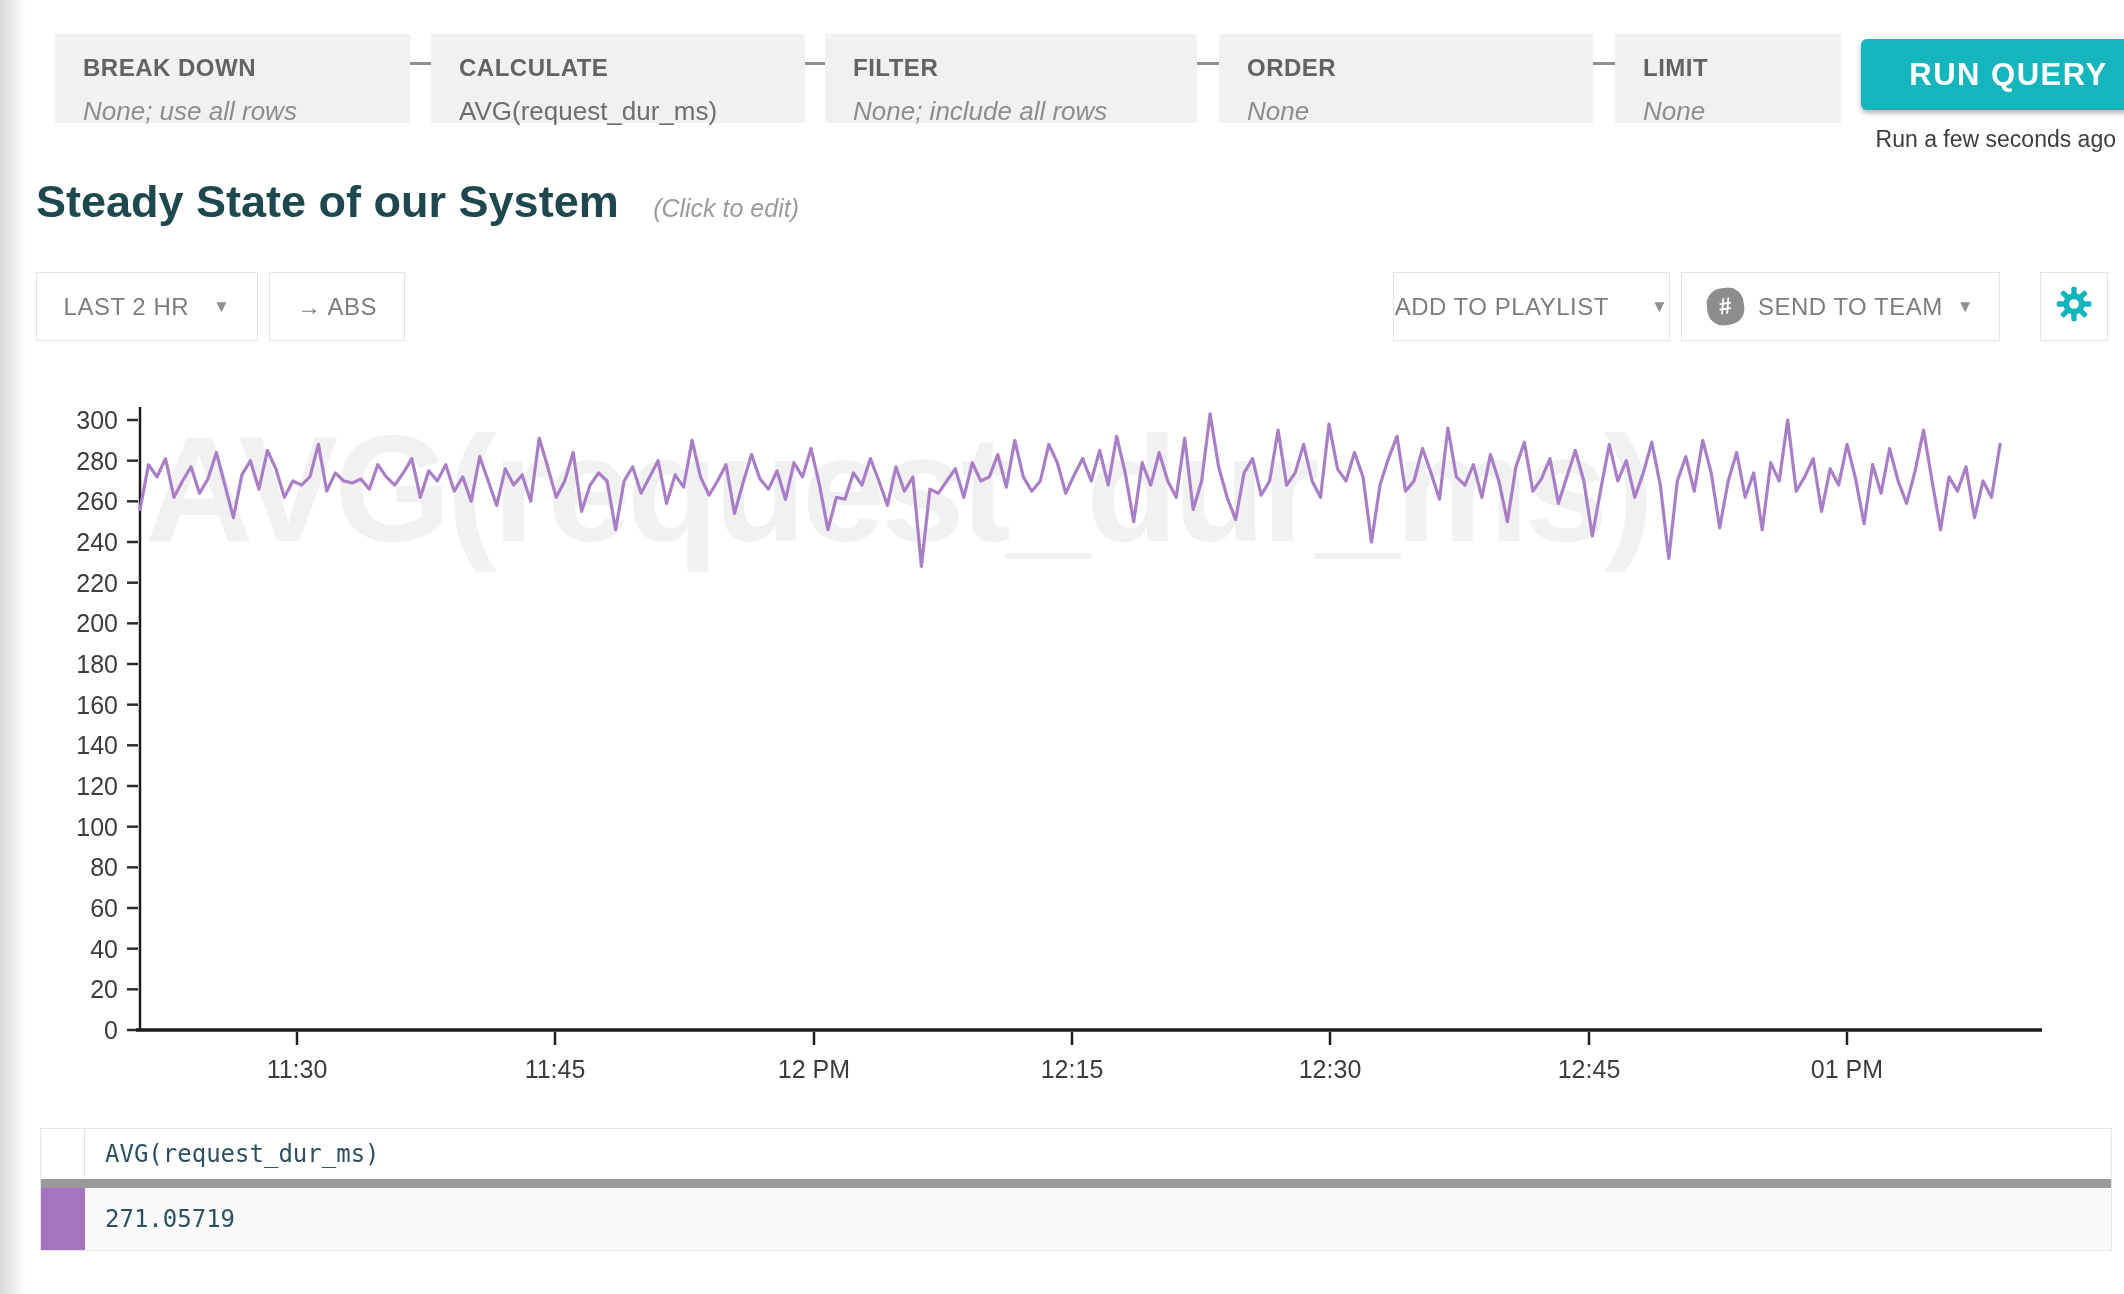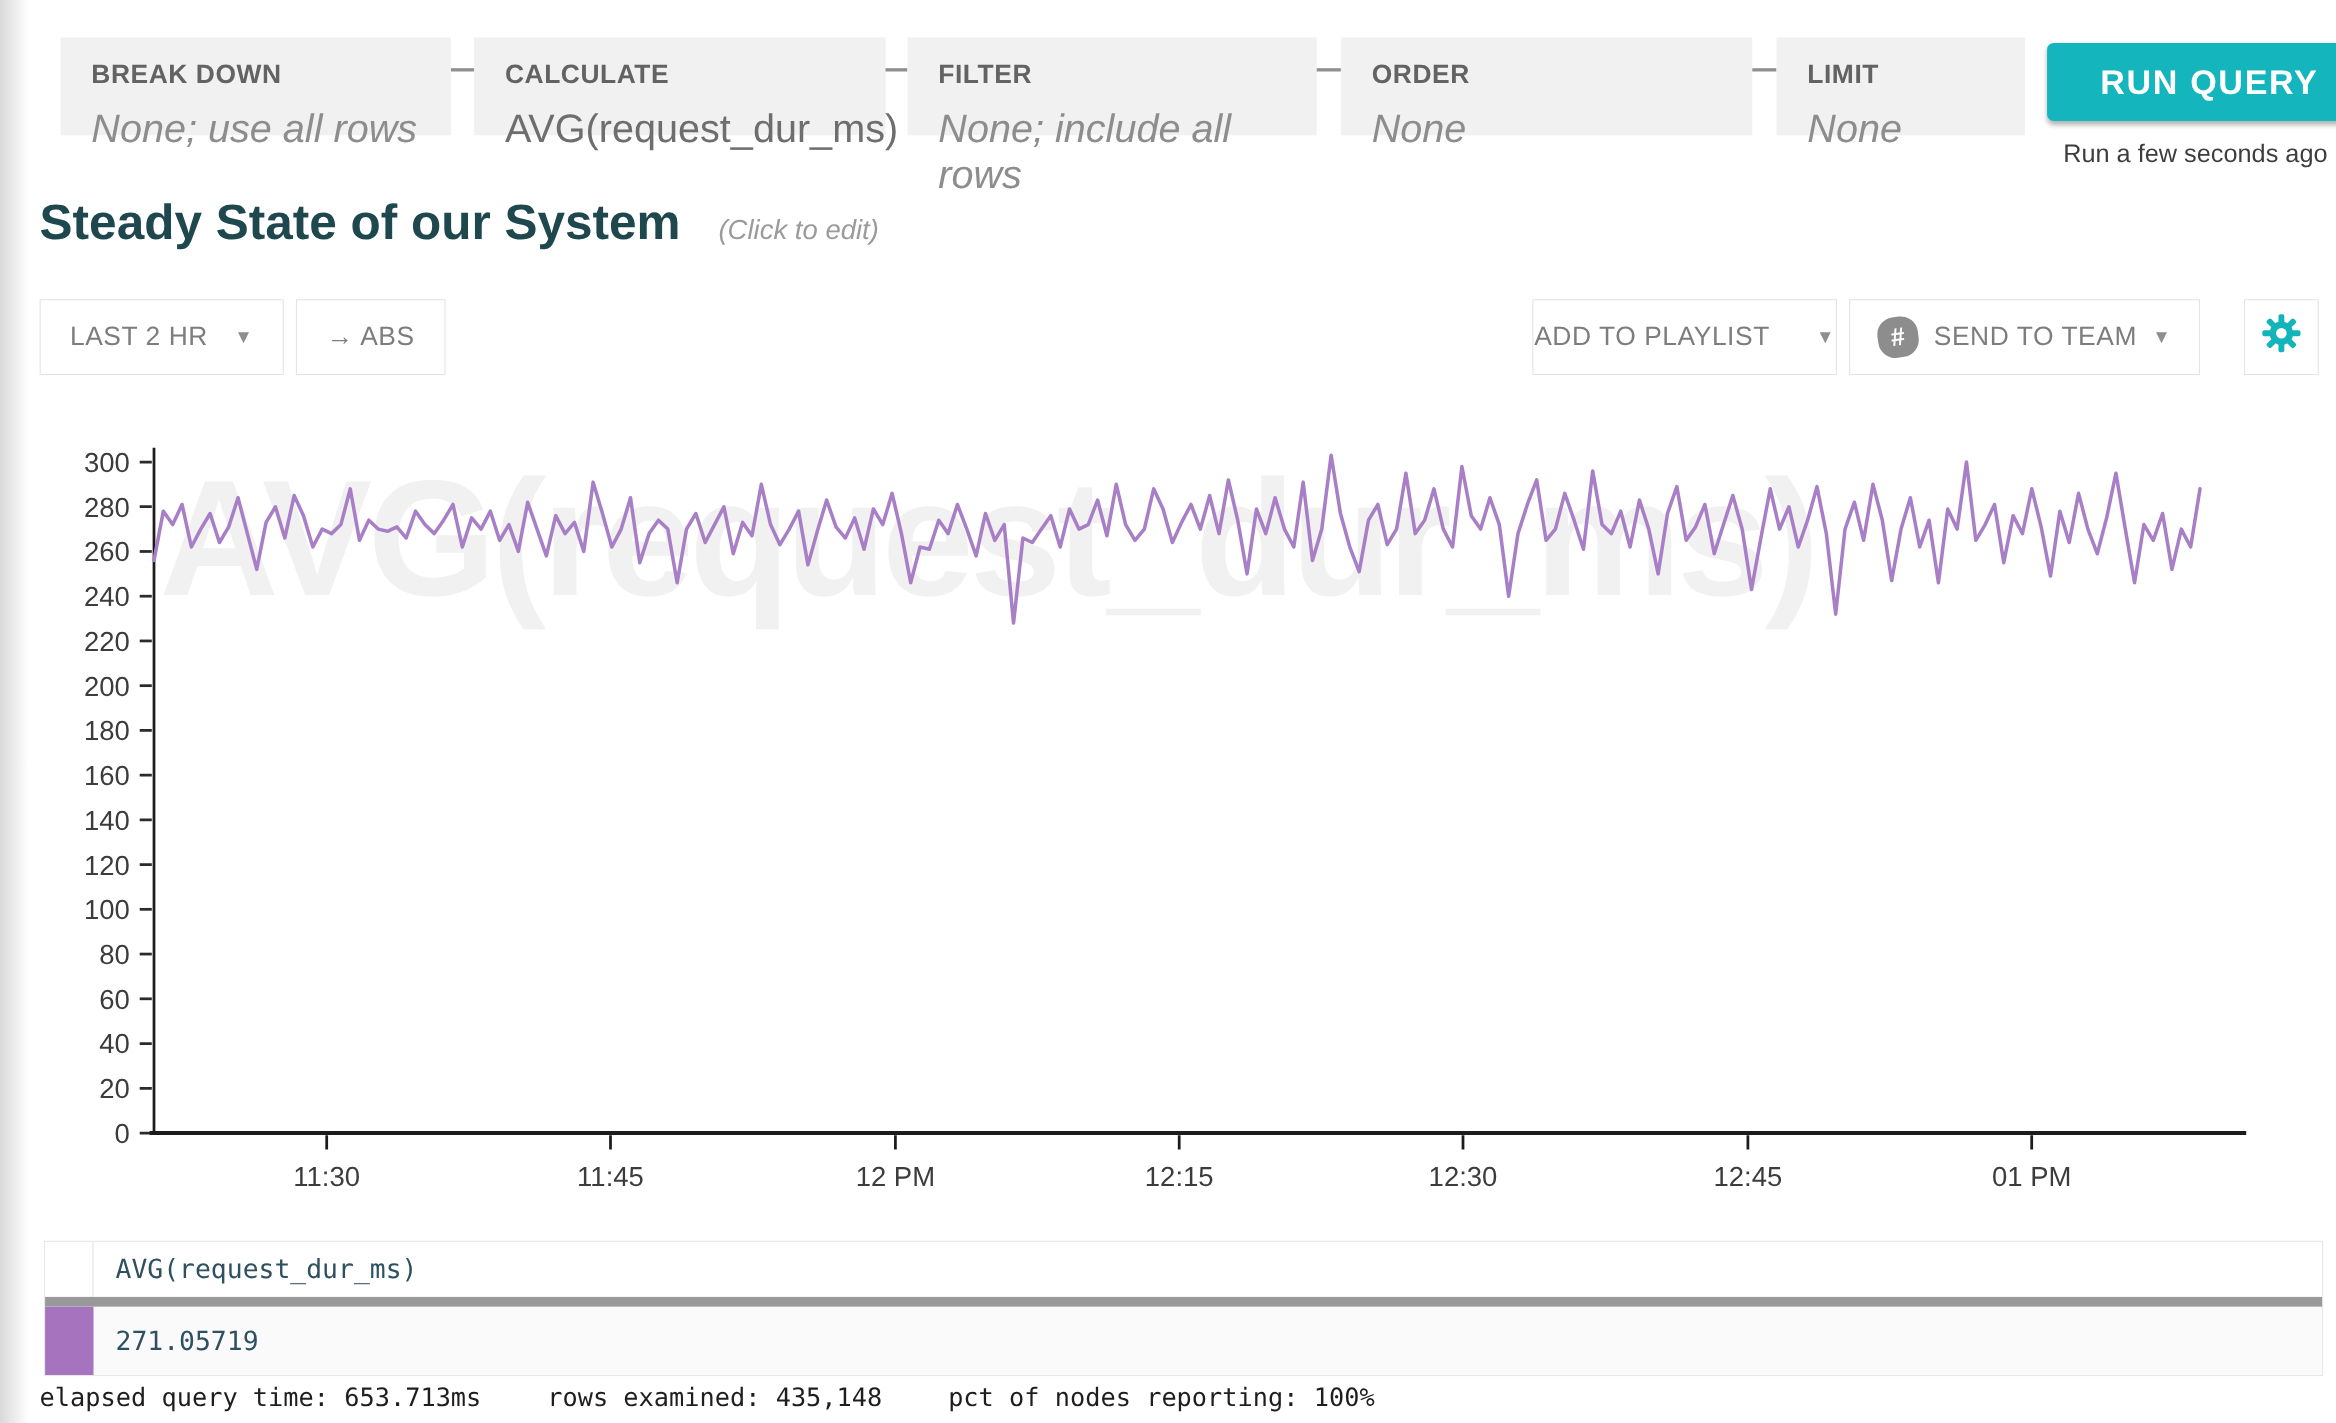--- a/index.html
+++ b/index.html
@@ -4,21 +4,21 @@
 <style>
   * { box-sizing: border-box; margin: 0; padding: 0; }
   html,body { width:2124px; height:1294px; background:#fff; font-family:"Liberation Sans",sans-serif; overflow:hidden; }
   .page { position:relative; width:2124px; height:1294px; background:#fff; }
   .left-shade { position:absolute; left:0; top:0; width:26px; height:1294px;
     background:linear-gradient(to right, rgba(120,120,120,.28), rgba(255,255,255,0)); pointer-events:none; }
 
   
   .qbox { position:absolute; top:34px; height:89px; background:#f1f1f1; padding:20px 0 0 28px; }
   .qbox-label { font-size:24px; font-weight:700; color:#636363; letter-spacing:.5px; }
-  .qbox-value { margin-top:14px; font-size:36px; color:#8d8d8d; font-style:italic; }
+  .qbox-value { margin-top:14px; font-size:26px; color:#8d8d8d; font-style:italic; }
   .qbox-value.plain { font-style:normal; color:#6e6e6e; }
   .qconn { position:absolute; top:62px; height:3px; background:#8f8f8f; }
   .run-btn { position:absolute; left:1861px; top:39px; width:295px; height:71px; background:#14b5bc;
     border:none; border-radius:6px; color:#fff; font-family:"Liberation Sans",sans-serif;
     font-size:31px; font-weight:700; letter-spacing:1.5px; box-shadow:0 3px 5px rgba(0,0,0,.3); cursor:pointer; }
   .last-run { position:absolute; right:8px; top:126px; font-size:23px; color:#3d3d3d; }
 
   
   .title-row { position:absolute; left:36px; top:176px; white-space:nowrap; }
   .board-title { display:inline; font-size:45px; font-weight:700; color:#1e484d; }
@@ -193,18 +193,13 @@
       <div class="sel-cell"></div>
       <div class="head-label">AVG(request_dur_ms)</div>
     </div>
     <div class="res-scrollbar"></div>
     <div class="res-row">
       <div class="swatch" style="background: rgb(166, 116, 191);"></div>
       <div class="cell-value">271.05719</div>
     </div>
   </div>
 
-  <div class="stats">
-    <span>elapsed query time: 653.713ms</span>
-    <span>rows examined: 435,148</span>
-    <span>pct of nodes reporting: 100%</span>
-  </div>
 </div>
 
 </body></html>

